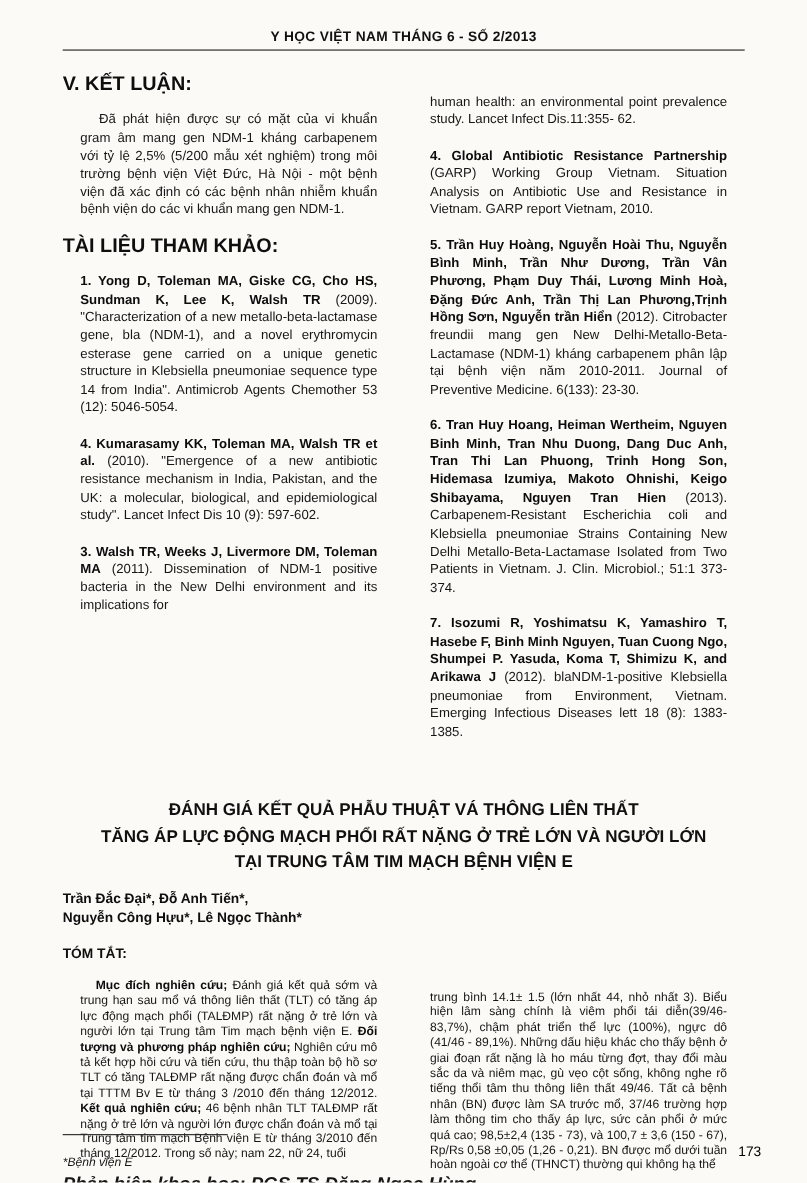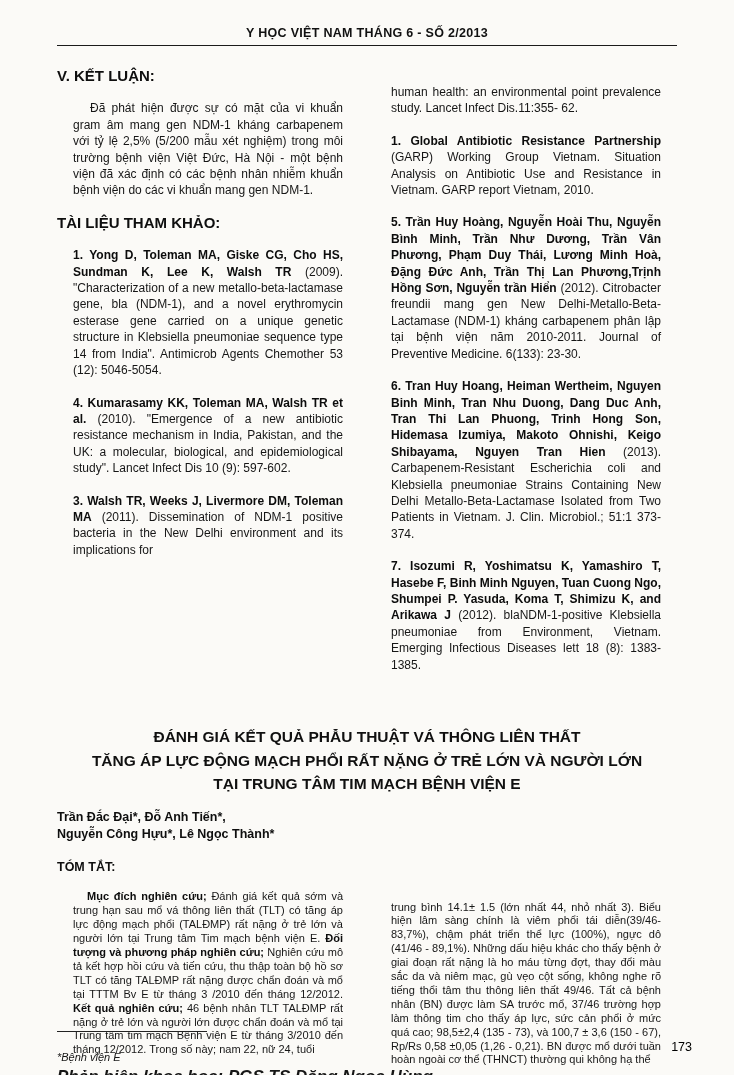--- a/index.html
+++ b/index.html
@@ -28,21 +28,21 @@
   .section-refs { margin-top: 22px; }
   .col {
     flex: 1;
     min-width: 0;
     font-size: 12px;
     line-height: 16.4px;
     text-align: justify;
   }
   p { margin: 16px; }
   .indent { text-indent: 17px; }
-  .run-heading { font-weight: 700; font-size: 15px; color: #0e0e0e; }
+  .run-heading { font-weight: 700; font-size: 18px; color: #0e0e0e; }
   .refs-heading { margin-top: 10px; margin-bottom: 2px; }
   .ref { text-align: justify; }
   b { color: #0c0c0c; }
 
   .article-header { margin-top: 36px; }
   .title-line {
     text-align: center;
     font-weight: 700;
     font-size: 15.5px;
     line-height: 23.5px;
@@ -83,21 +83,21 @@
     <div class="col">
       <div class="run-heading">V. KẾT LUẬN:</div>
       <p class="indent">Đã phát hiện được sự có mặt của vi khuẩn gram âm mang gen NDM-1 kháng carbapenem với tỷ lệ 2,5% (5/200 mẫu xét nghiệm) trong môi trường bệnh viện Việt Đức, Hà Nội - một bệnh viện đã xác định có các bệnh nhân nhiễm khuẩn bệnh viện do các vi khuẩn mang gen NDM-1.</p>
       <div class="run-heading refs-heading">TÀI LIỆU THAM KHẢO:</div>
       <p class="ref"><b>1. Yong D, Toleman MA, Giske CG, Cho HS, Sundman K, Lee K, Walsh TR</b><span> (2009). "Characterization of a new metallo-beta-lactamase gene, bla (NDM-1), and a novel erythromycin esterase gene carried on a unique genetic structure in Klebsiella pneumoniae sequence type 14 from India". Antimicrob Agents Chemother 53 (12): 5046-5054.</span></p>
       <p class="ref"><b>4. Kumarasamy KK, Toleman MA, Walsh TR et al.</b><span> (2010). "Emergence of a new antibiotic resistance mechanism in India, Pakistan, and the UK: a molecular, biological, and epidemiological study". Lancet Infect Dis 10 (9): 597-602.</span></p>
       <p class="ref"><b>3. Walsh TR, Weeks J, Livermore DM, Toleman MA</b><span> (2011). Dissemination of NDM-1 positive bacteria in the New Delhi environment and its implications for</span></p>
     </div>
     <div class="col">
       <p class="ref">human health: an environmental point prevalence study. Lancet Infect Dis.11:355- 62.</p>
-      <p class="ref"><b>1. Global Antibiotic Resistance Partnership</b><span> (GARP) Working Group Vietnam. Situation Analysis on Antibiotic Use and Resistance in Vietnam. GARP report Vietnam, 2010.</span></p>
+      <p class="ref"><b>4. Global Antibiotic Resistance Partnership</b><span> (GARP) Working Group Vietnam. Situation Analysis on Antibiotic Use and Resistance in Vietnam. GARP report Vietnam, 2010.</span></p>
       <p class="ref"><b>5. Trần Huy Hoàng, Nguyễn Hoài Thu, Nguyễn Bình Minh, Trần Như Dương, Trần Vân Phương, Phạm Duy Thái, Lương Minh Hoà, Đặng Đức Anh, Trần Thị Lan Phương,Trịnh Hồng Sơn, Nguyễn trần Hiển</b><span> (2012). Citrobacter freundii mang gen New Delhi-Metallo-Beta-Lactamase (NDM-1) kháng carbapenem phân lập tại bệnh viện năm 2010-2011. Journal of Preventive Medicine. 6(133): 23-30.</span></p>
       <p class="ref"><b>6. Tran Huy Hoang, Heiman Wertheim, Nguyen Binh Minh, Tran Nhu Duong, Dang Duc Anh, Tran Thi Lan Phuong, Trinh Hong Son, Hidemasa Izumiya, Makoto Ohnishi, Keigo Shibayama, Nguyen Tran Hien</b><span> (2013). Carbapenem-Resistant Escherichia coli and Klebsiella pneumoniae Strains Containing New Delhi Metallo-Beta-Lactamase Isolated from Two Patients in Vietnam. J. Clin. Microbiol.; 51:1 373-374.</span></p>
       <p class="ref"><b>7. Isozumi R, Yoshimatsu K, Yamashiro T, Hasebe F, Binh Minh Nguyen, Tuan Cuong Ngo, Shumpei P. Yasuda, Koma T, Shimizu K, and Arikawa J</b><span> (2012). blaNDM-1-positive Klebsiella pneumoniae from Environment, Vietnam. Emerging Infectious Diseases lett 18 (8): 1383-1385.</span></p>
     </div>
   </div>
 
   <div class="article-header">
     <div class="title-line">ĐÁNH GIÁ KẾT QUẢ PHẪU THUẬT VÁ THÔNG LIÊN THẤT</div>
     <div class="title-line">TĂNG ÁP LỰC ĐỘNG MẠCH PHỔI RẤT NẶNG Ở TRẺ LỚN VÀ NGƯỜI LỚN</div>
     <div class="title-line">TẠI TRUNG TÂM TIM MẠCH BỆNH VIỆN E</div>

